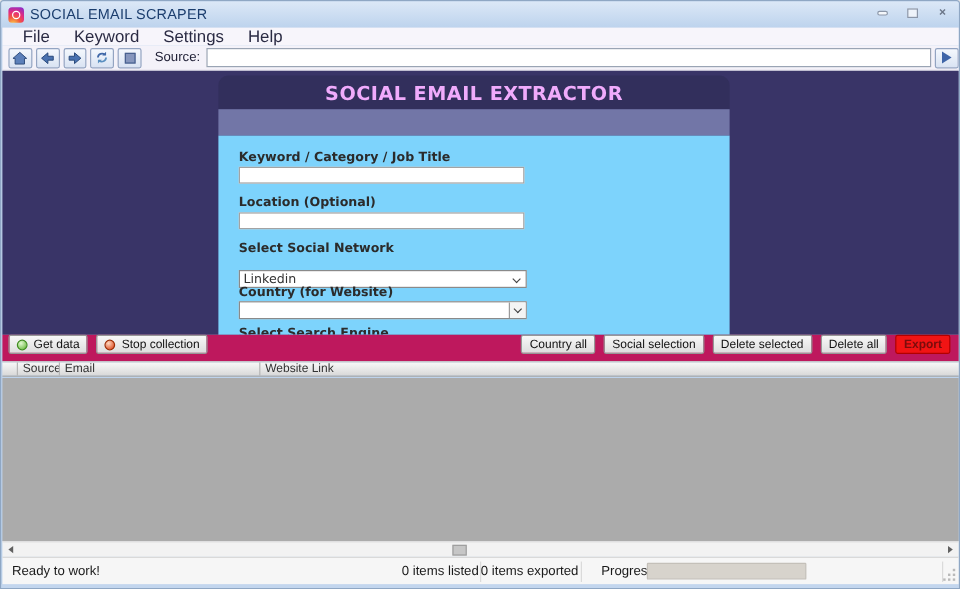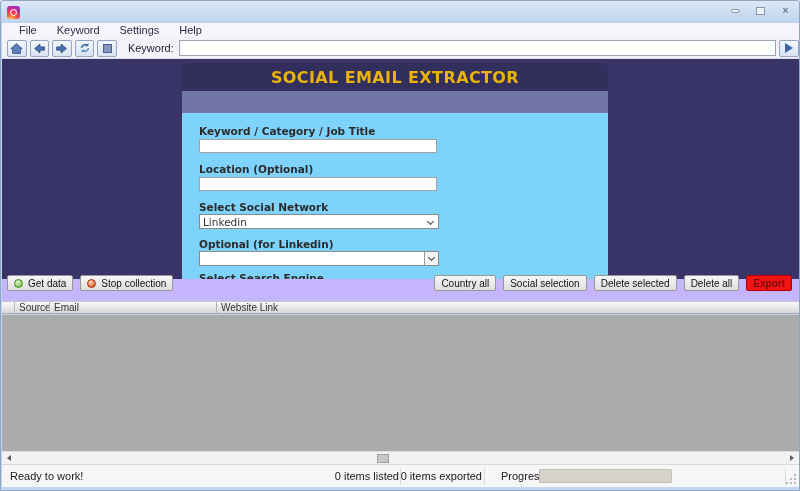--- a/index.html
+++ b/index.html
@@ -17,60 +17,60 @@
     border:1.2px solid #fff;border-radius:50%;}
   .titletext{font-size:12px;color:#1c3e6e;letter-spacing:.2px;}
   .winbtns{position:absolute;right:8px;top:4px;display:flex;gap:10px;align-items:center;}
   .wb{width:15px;height:11px;display:flex;align-items:center;justify-content:center;cursor:default;}
   .g-min{width:9px;height:4px;background:#f4f7fb;border:1px solid #8b96a8;border-radius:2px;}
   .g-max{width:9px;height:8px;background:#eef3fa;border:1px solid #8b96a8;}
   .g-x{font-size:10px;color:#6b7688;line-height:10px;font-weight:bold;}
   
   .menubar{position:absolute;left:1px;top:22px;width:797px;height:15px;background:#f7f5fb;
     display:flex;align-items:center;padding-left:8px;gap:2px;}
-  .menuitem{font-size:11px;color:#2b2b44;padding:0 9px;line-height:15px;}
+  .menuitem{font-size:14px;color:#2b2b44;padding:0 9px;line-height:15px;}
   
   .toolbar{position:absolute;left:1px;top:37px;width:797px;height:21px;background:#f4f2f9;
     display:flex;align-items:center;padding-left:5px;border-bottom:1px solid #e0dde9;}
   .tbtn{width:20px;height:17px;margin-right:3px;border:1px solid #93a4c2;border-radius:2px;
     background:linear-gradient(#f4f8fd,#d9e3f3);display:flex;align-items:center;justify-content:center;}
   .tbtn svg{display:block;}
   .stop-sq{width:9px;height:9px;background:#8696bd;border:1px solid #49618f;}
   .addr-label{font-size:11px;color:#1d1d33;margin:0 5px 0 8px;}
   .addr-input{width:612px;height:16px;border:1px solid #9aa4b4;background:#fff;font-size:11px;
     padding:0 3px;font-family:"Liberation Sans",sans-serif;}
   .gobtn{width:20px;height:17px;margin-left:3px;border:1px solid #93a4c2;border-radius:2px;
     background:linear-gradient(#f4f8fd,#d9e3f3);display:flex;align-items:center;justify-content:center;}
   .go-tri{width:0;height:0;border-top:5px solid transparent;border-bottom:5px solid transparent;
     border-left:8px solid #3f65a8;}
   
   .webview{position:absolute;left:1px;top:58px;width:797px;height:220px;background:#393467;}
   .page{position:absolute;left:180px;top:4px;width:426px;height:216px;}
   .page-header{height:28px;background:#322f5c;border-radius:8px 8px 0 0;
     display:flex;align-items:center;justify-content:center;}
-  .page-title{font-family:"DejaVu Sans",sans-serif;font-weight:bold;font-size:16px;color:#eab308;
+  .page-title{font-family:"DejaVu Sans",sans-serif;font-weight:bold;font-size:16px;color:#f0abfc;
     letter-spacing:.4px;}
   .page-band{height:22px;background:#7276a7;}
   .page-body{position:relative;height:166px;background:#7dd3fc;overflow:hidden;
     font-family:"DejaVu Sans",sans-serif;}
   .flabel{position:absolute;left:17px;font-size:10.5px;font-weight:bold;color:#2b2b2b;}
   .finput{position:absolute;left:17px;width:238px;height:14px;border:1px solid #a3a3a3;
     background:#fff;font-size:10px;padding:0 2px;font-family:"DejaVu Sans",sans-serif;}
   .fselect{position:absolute;left:17px;width:240px;height:15px;border:1px solid #8a8a8a;
     background:#fff;display:flex;align-items:center;font-size:10.5px;color:#333;padding-left:3px;}
   .chev{position:absolute;right:5px;top:4px;width:5px;height:5px;border-right:1.6px solid #444;
     border-bottom:1.6px solid #444;transform:rotate(45deg);}
   .chevbox{position:absolute;right:0;top:0;width:14px;height:13px;border-left:1px solid #9a9a9a;
     background:#f4f4f4;}
   .chevbox .chev{right:4px;top:3px;}
   .cliplabel{position:absolute;left:17px;top:159px;height:7px;overflow:hidden;
     font-size:10.5px;font-weight:bold;color:#2b2b2b;font-family:"DejaVu Sans",sans-serif;}
   
-  .actionbar{position:absolute;left:1px;top:278px;width:797px;height:22px;background:#c4b5fd;
-    display:flex;align-items:flex-end;padding:12px 5px;}
+  .actionbar{position:absolute;left:1px;top:278px;width:797px;height:22px;background:#be185d;
+    display:flex;align-items:flex-start;padding:0 5px;}
   .abtn{height:16px;border:1px solid #979797;border-radius:2px;background:linear-gradient(#f7f7f7,#dedede);
     font-size:10px;color:#111;display:flex;align-items:center;justify-content:center;
     padding:0 6px;margin-right:7px;font-family:"Liberation Sans",sans-serif;}
   .orb{width:9px;height:9px;border-radius:50%;margin-right:5px;flex:0 0 auto;}
   .orb-green{background:radial-gradient(circle at 35% 30%,#e2f8d2,#5cb32c);border:1px solid #3f8c1f;}
   .orb-red{background:radial-gradient(circle at 35% 30%,#ffd9c0,#d8380c);border:1px solid #9c2d06;}
   .spacer{flex:1;}
   .abtn.export{background:#f11414;border:1px solid #b20000;color:#7a0c0c;font-weight:bold;margin-right:2px;}
   
   .gridhdr{position:absolute;left:1px;top:300px;width:797px;height:13px;display:flex;
@@ -98,20 +98,21 @@
   
   .botframe{position:absolute;left:0;top:486px;width:800px;height:5px;background:#c3d6ee;}
 </style>
 </head>
 <body>
 
 <div class="win">
 
   <div class="titlebar">
     <div class="appicon"></div>
+    <span class="titletext">SOCIAL EMAIL SCRAPER</span>
     <div class="winbtns">
       <div class="wb">
           <span class="g-min"></span>
         </div>
       <div class="wb">
           <span class="g-max"></span>
         </div>
       <div class="wb">
           <span class="g-x">×</span>
         </div>
@@ -153,44 +154,44 @@
             <path d="M3.5 8a4.5 4.5 0 0 1 7.6-3.2" fill="none" stroke="#3f68a8" stroke-width="2"></path>
             <path d="M12.5 1.5v4.2H8.3z" fill="#3f68a8"></path>
             <path d="M12.5 8a4.5 4.5 0 0 1-7.6 3.2" fill="none" stroke="#5a8fc0" stroke-width="2"></path>
             <path d="M3.5 14.5v-4.2h4.2z" fill="#5a8fc0"></path>
           </svg>
         </span>
     </div>
     <div class="tbtn">
       <span class="stop-sq"></span>
     </div>
-    <span class="addr-label">Keyword:</span>
+    <span class="addr-label">Source:</span>
     <input class="addr-input" value="" style="">
     <div class="gobtn">
       <span class="go-tri"></span>
     </div>
   </div>
 
   <div class="webview">
     <div class="page">
       <div class="page-header">
         <span class="page-title">SOCIAL EMAIL EXTRACTOR</span>
       </div>
       <div class="page-band"></div>
       <div class="page-body">
         <div class="flabel" style="top:12px">Keyword / Category / Job Title</div>
         <input class="finput" style="top: 26px;" value="">
         <div class="flabel" style="top:50px">Location (Optional)</div>
         <input class="finput" style="top: 64px;" value="">
         <div class="flabel" style="top:88px">Select Social Network</div>
-        <div class="fselect" style="top:101px">
+        <div class="fselect" style="top:112px">
           <span>Linkedin</span>
           <span class="chev"></span>
         </div>
-        <div class="flabel" style="top:125px">Optional (for Linkedin)</div>
+        <div class="flabel" style="top:125px">Country (for Website)</div>
         <div class="fselect" style="top:138px">
           <span></span>
           <span class="chevbox">
               <span class="chev"></span>
             </span>
         </div>
         <div class="cliplabel">Select Search Engine</div>
       </div>
     </div>
   </div>

